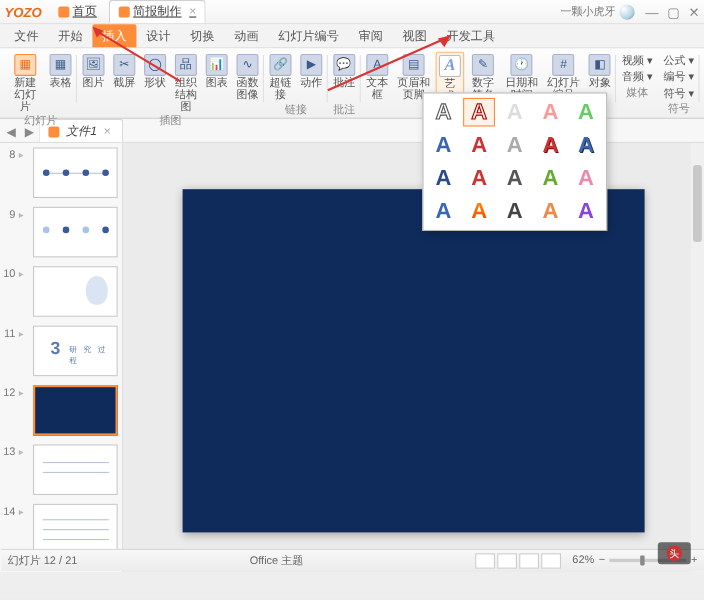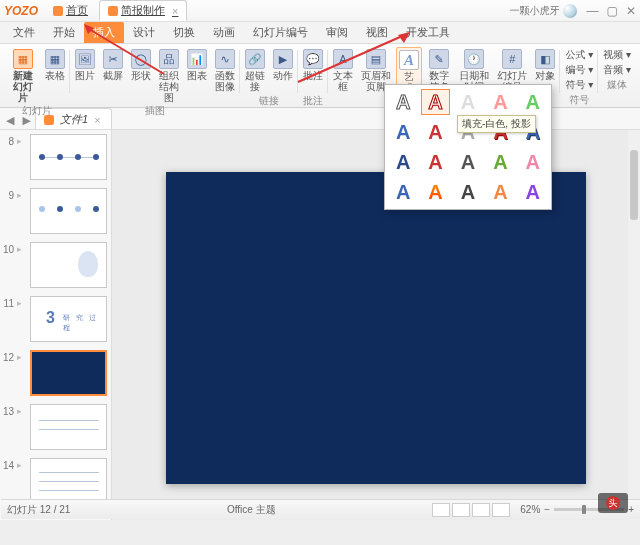--- a/index.html
+++ b/index.html
@@ -133,21 +133,21 @@
   <div class="menuitem">审阅</div>
   <div class="menuitem">视图</div>
   <div class="menuitem">开发工具</div>
 </div>
 
 <div class="ribbon">
   <div class="rgroup">
     <div class="rbtns">
       <div class="rbtn big">
           <div class="rico orange">▦</div>
-          <span style="white-space:pre-line;font-weight:bold;">新建
+          <span style="white-space:pre-line;">新建
 幻灯片</span>
         </div>
       <div class="rbtn">
           <div class="rico">▦</div>
           <span>表格</span>
         </div>
     </div>
     <div class="rglabel">幻灯片</div>
   </div>
   <div class="rgroup">
@@ -226,35 +226,35 @@
       <div class="rbtn">
           <div class="rico">#</div>
           <span>幻灯片编号</span>
         </div>
       <div class="rbtn">
           <div class="rico">◧</div>
           <span>对象</span>
         </div>
     </div>
     <div class="rglabel">文本</div>
+  </div>
+  <div class="rgroup last">
+    <div class="txtstack">
+      <span>视频 ▾</span>
+      <span>音频 ▾</span>
+    </div>
+    <div class="rglabel">媒体</div>
   </div>
   <div class="rgroup">
     <div class="txtstack">
       <span>公式 ▾</span>
       <span>编号 ▾</span>
       <span>符号 ▾</span>
     </div>
     <div class="rglabel">符号</div>
-  </div>
-  <div class="rgroup last">
-    <div class="txtstack">
-      <span>视频 ▾</span>
-      <span>音频 ▾</span>
-    </div>
-    <div class="rglabel">媒体</div>
   </div>
 </div>
 
 <svg class="arrow1">
     <line x1="5" y1="5" x2="80" y2="50" stroke="#d33" stroke-width="2"></line>
     <polygon points="0,0 10,4 4,10" fill="#d33"></polygon>
   </svg>
 <svg class="arrow2">
     <line x1="110" y1="5" x2="8" y2="50" stroke="#d33" stroke-width="2"></line>
     <polygon points="120,0 108,3 114,11" fill="#d33"></polygon>
@@ -316,21 +316,20 @@
     <div class="waitem">
         <span class="s18">A</span>
       </div>
     <div class="waitem">
         <span class="s19">A</span>
       </div>
     <div class="waitem">
         <span class="s20">A</span>
       </div>
   </div>
-  <div class="tooltip">填充-白色, 投影</div>
 </div>
 
 <div class="filetabs">
   <span style="padding:2px 4px;color:#888;">◀</span>
   <span style="padding:2px 4px;color:#888;">▶</span>
   <div class="filetab">
     <span class="tabicon"></span>
     <span>文件1</span>
     <span class="ftclose">×</span>
   </div>

